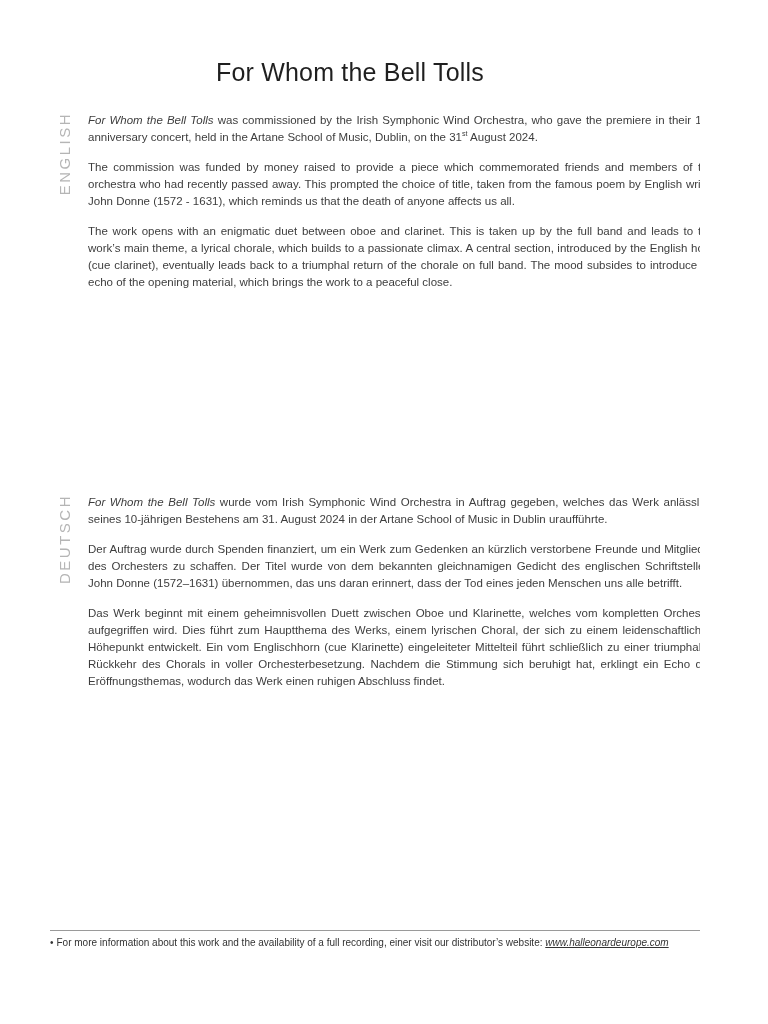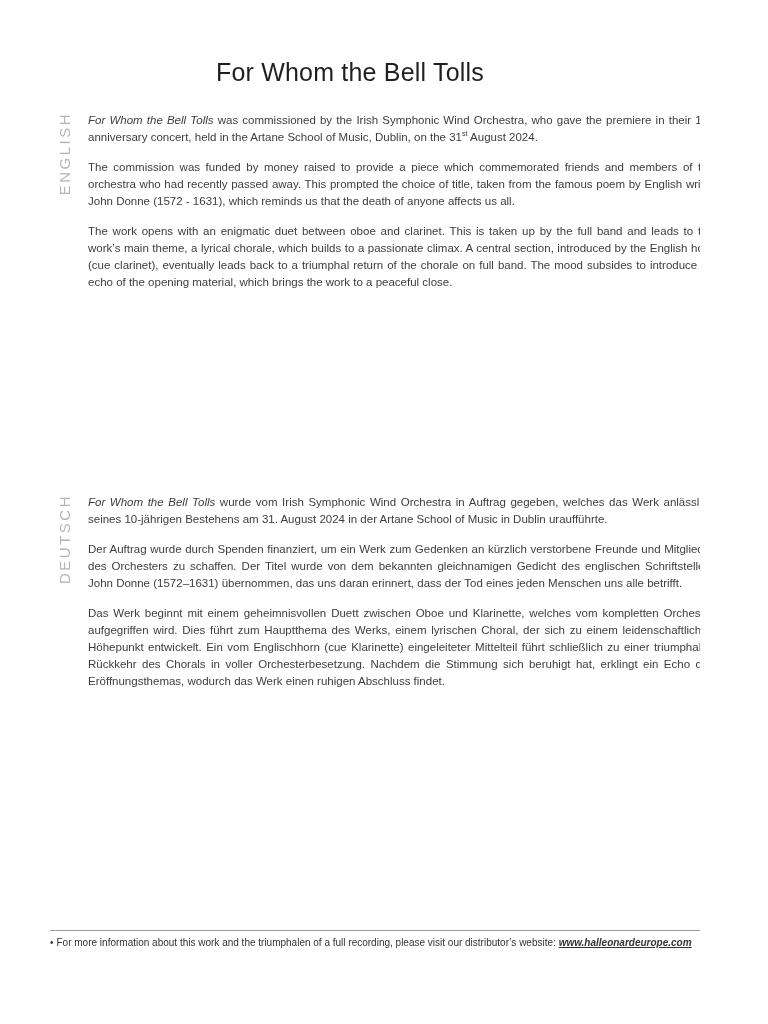--- a/index.html
+++ b/index.html
@@ -57,21 +57,20 @@
   .seg-italic { font-style: italic; }
   .seg-sup {
     vertical-align: super;
     font-size: 0.62em;
     line-height: 0;
   }
   .seg-link {
     text-decoration: underline;
     cursor: pointer;
     color: inherit;
-    font-weight: bold;
   }
   .footer {
     position: absolute;
     left: 50px;
     top: 930px;
     width: 668px;
   }
   .footer-rule {
     border: none;
     border-top: 1px solid #9a9a9a;
@@ -111,16 +110,16 @@
     <div class="vlabel">DEUTSCH</div>
     <div class="paras">
       <p><span class="seg-italic">For Whom the Bell Tolls</span><span class="seg-normal"> wurde vom Irish Symphonic Wind Orchestra in Auftrag gegeben, welches das Werk anlässlich seines 10-jährigen Bestehens am 31. August 2024 in der Artane School of Music in Dublin uraufführte.</span></p>
       <p><span class="seg-normal">Der Auftrag wurde durch Spenden finanziert, um ein Werk zum Gedenken an kürzlich verstorbene Freunde und Mitglieder des Orchesters zu schaffen. Der Titel wurde von dem bekannten gleichnamigen Gedicht des englischen Schriftstellers John Donne (1572–1631) übernommen, das uns daran erinnert, dass der Tod eines jeden Menschen uns alle betrifft.</span></p>
       <p><span class="seg-normal">Das Werk beginnt mit einem geheimnisvollen Duett zwischen Oboe und Klarinette, welches vom kompletten Orchester aufgegriffen wird. Dies führt zum Hauptthema des Werks, einem lyrischen Choral, der sich zu einem leidenschaftlichen Höhepunkt entwickelt. Ein vom Englischhorn (cue Klarinette) eingeleiteter Mittelteil führt schließlich zu einer triumphalen Rückkehr des Chorals in voller Orchesterbesetzung. Nachdem die Stimmung sich beruhigt hat, erklingt ein Echo des Eröffnungsthemas, wodurch das Werk einen ruhigen Abschluss findet.</span></p>
     </div>
   </section>
 
   <div class="footer">
     <hr class="footer-rule">
-    <p class="footer-item"><span class="bullet">•</span><span><span class="seg-normal">For more information about this work and the triumphalen of a full recording, please visit our distributor’s website: </span><span class="seg-link">www.halleonardeurope.com</span></span></p>
+    <p class="footer-item"><span class="bullet">•</span><span><span class="seg-normal">For more information about this work and the availability of a full recording, einer visit our distributor’s website: </span><span class="seg-link">www.halleonardeurope.com</span></span></p>
   </div>
 
 </div>
 
 </body></html>

